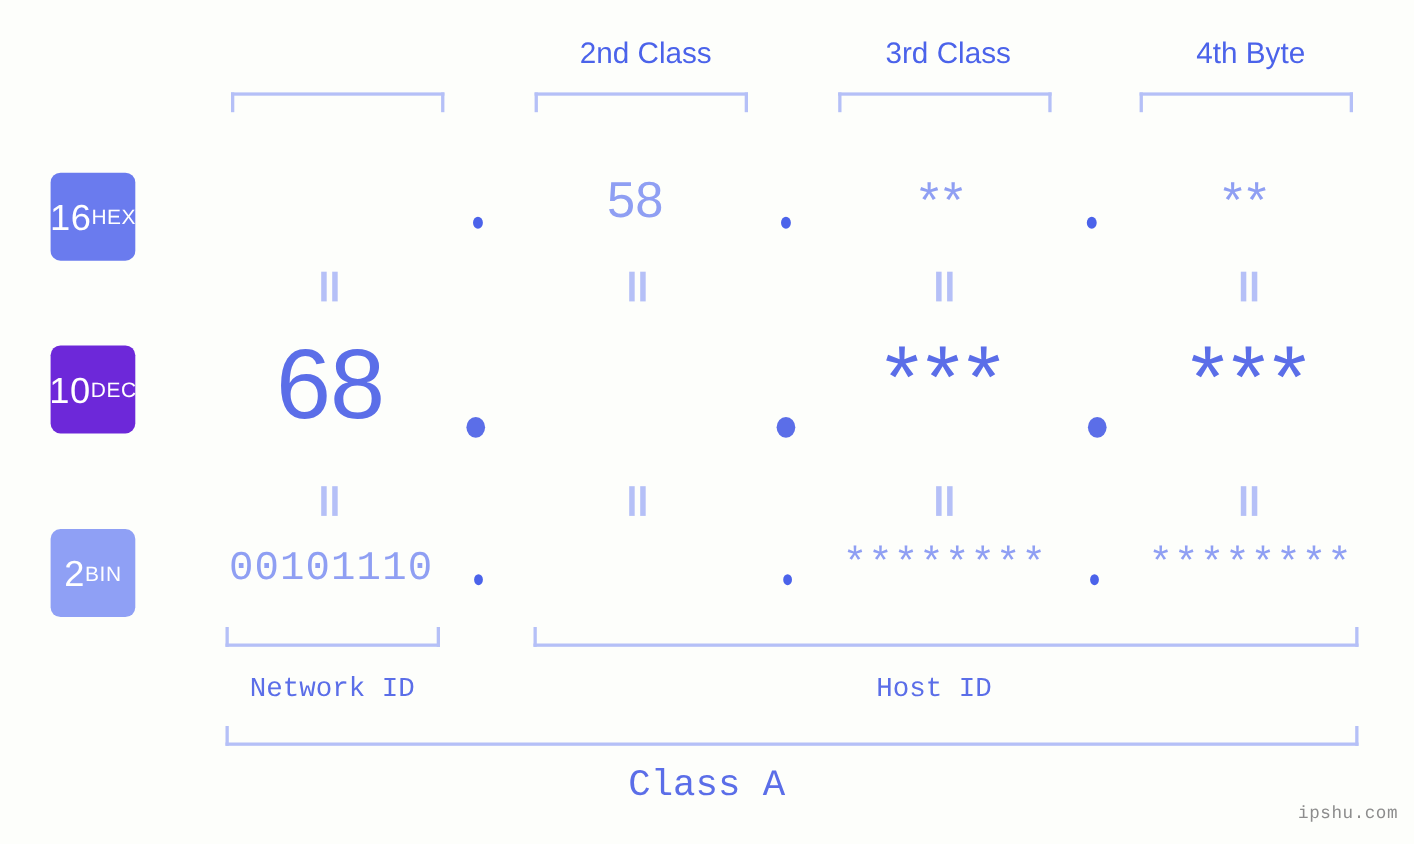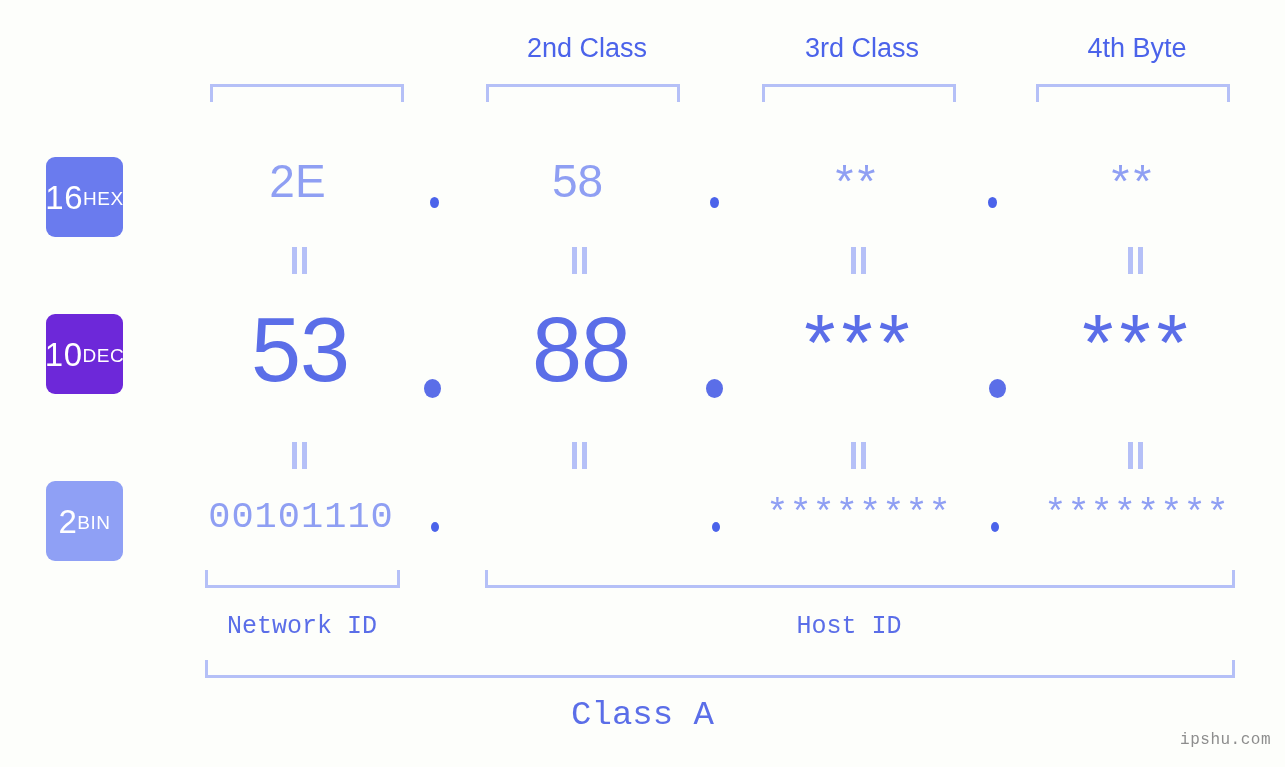--- a/index.html
+++ b/index.html
@@ -233,21 +233,20 @@
   </div>
   <div class="badge badge-dec">
     <span class="num">10</span>
     <span class="abbr">DEC</span>
   </div>
   <div class="badge badge-bin">
     <span class="num">2</span>
     <span class="abbr">BIN</span>
   </div>
 
-  <div class="val hex-val" style="left:180px; width:235px;">2E</div>
   <div class="hex-dot" style="left:430px;"></div>
   <div class="val hex-val" style="left:460px; width:235px;">58</div>
   <div class="hex-dot" style="left:710px;"></div>
   <div class="val hex-star" style="left:740px; width:235px;">**</div>
   <div class="hex-dot" style="left:988px;"></div>
   <div class="val hex-star" style="left:1016px; width:235px;">**</div>
 
   <div class="eq" style="left:292px; top:247px;">
       <i></i>
       <i></i>
@@ -258,23 +257,22 @@
     </div>
   <div class="eq" style="left:851px; top:247px;">
       <i></i>
       <i></i>
     </div>
   <div class="eq" style="left:1128px; top:247px;">
       <i></i>
       <i></i>
     </div>
 
-  <div class="val dec-val" style="left:180px; width:240px;">53</div>
+  <div class="val dec-val" style="left:180px; width:240px;">68</div>
   <div class="dec-dot" style="left:424px;"></div>
-  <div class="val dec-val" style="left:461px; width:240px;">88</div>
   <div class="dec-dot" style="left:706px;"></div>
   <div class="val dec-star" style="left:740px; width:240px;">***</div>
   <div class="dec-dot" style="left:989px;"></div>
   <div class="val dec-star" style="left:1018px; width:240px;">***</div>
 
   <div class="eq" style="left:292px; top:442px;">
       <i></i>
       <i></i>
     </div>
   <div class="eq" style="left:572px; top:442px;">

